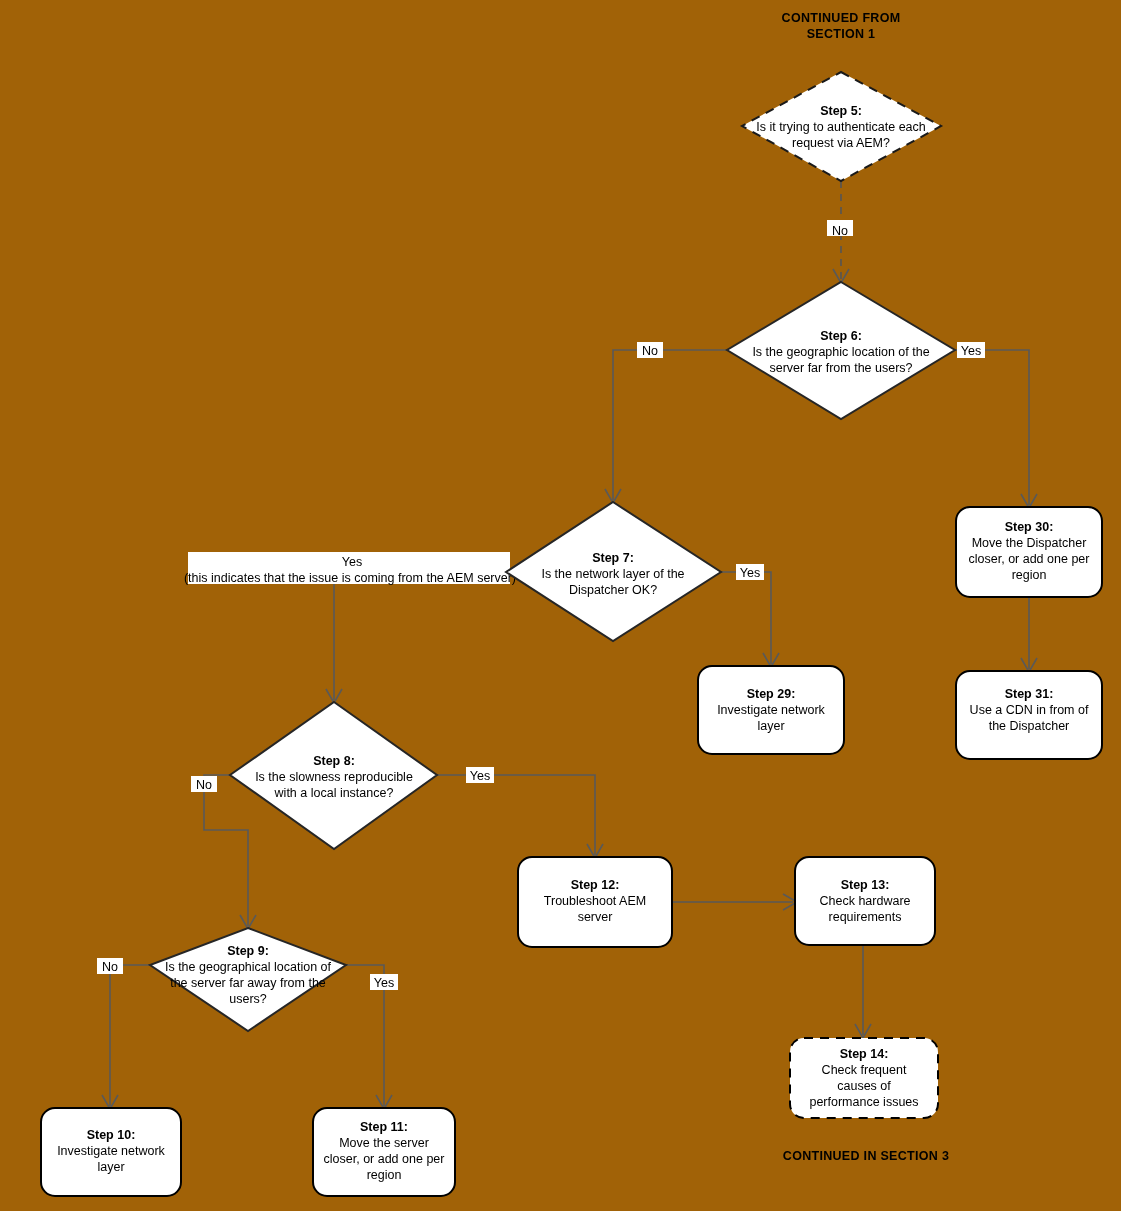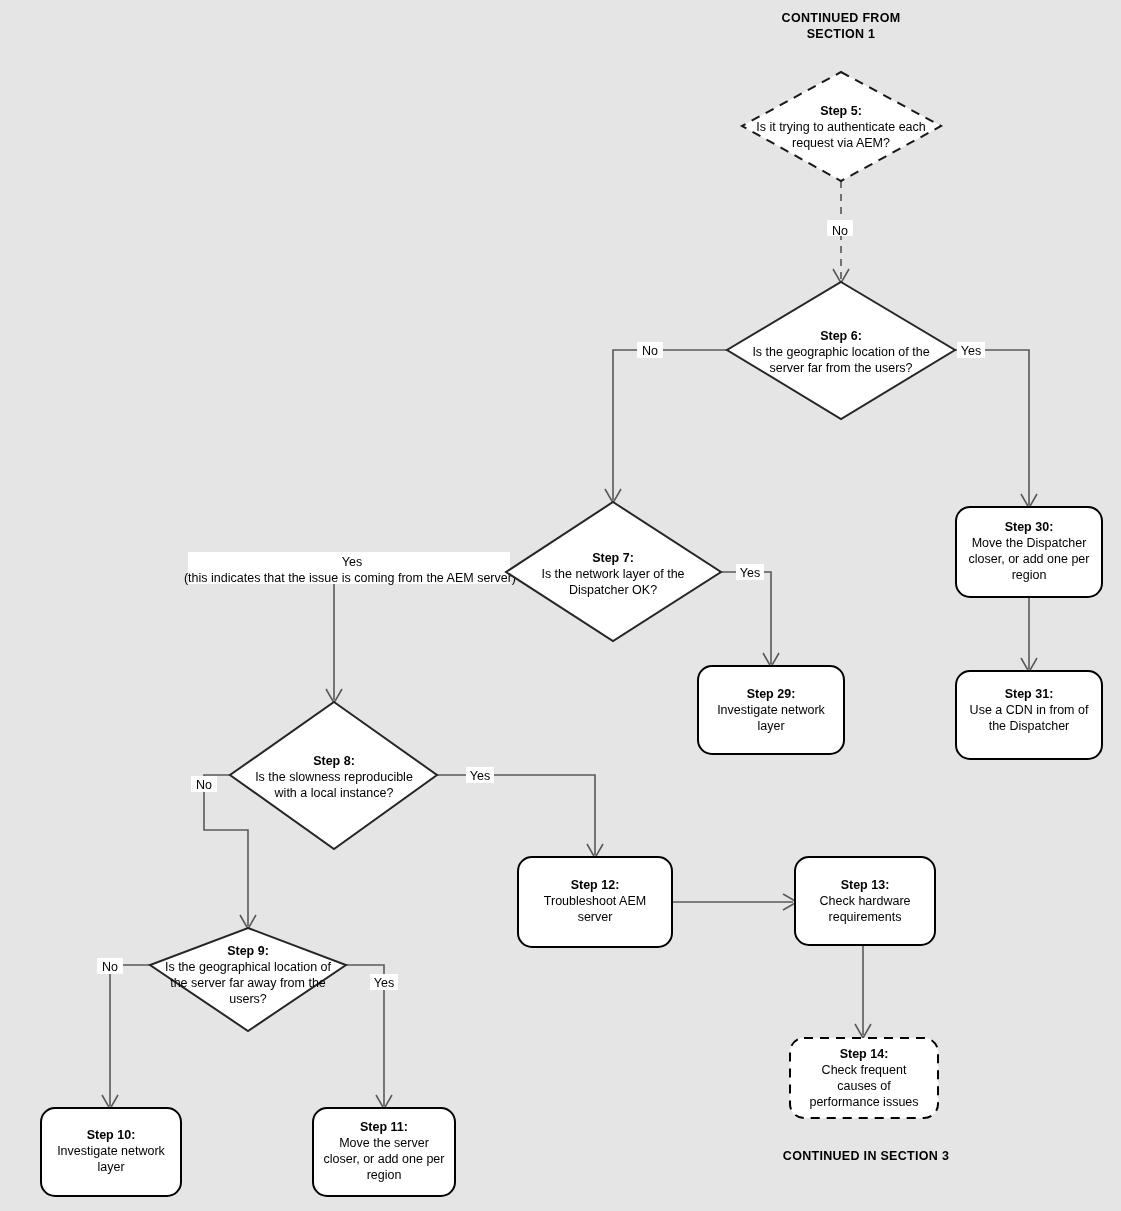--- a/index.html
+++ b/index.html
@@ -7,21 +7,21 @@
     padding: 0;
     background: #ffffff;
   }
   body {
     font-family: "Liberation Sans", sans-serif;
   }
   #flowchart-root {
     position: relative;
     width: 1121px;
     height: 1211px;
-    background: #e5e5e5;
+    background: #a16207;
     overflow: hidden;
   }
   svg#flow-svg {
     position: absolute;
     top: 0;
     left: 0;
     width: 1121px;
     height: 1211px;
   }
   .node-shape {

